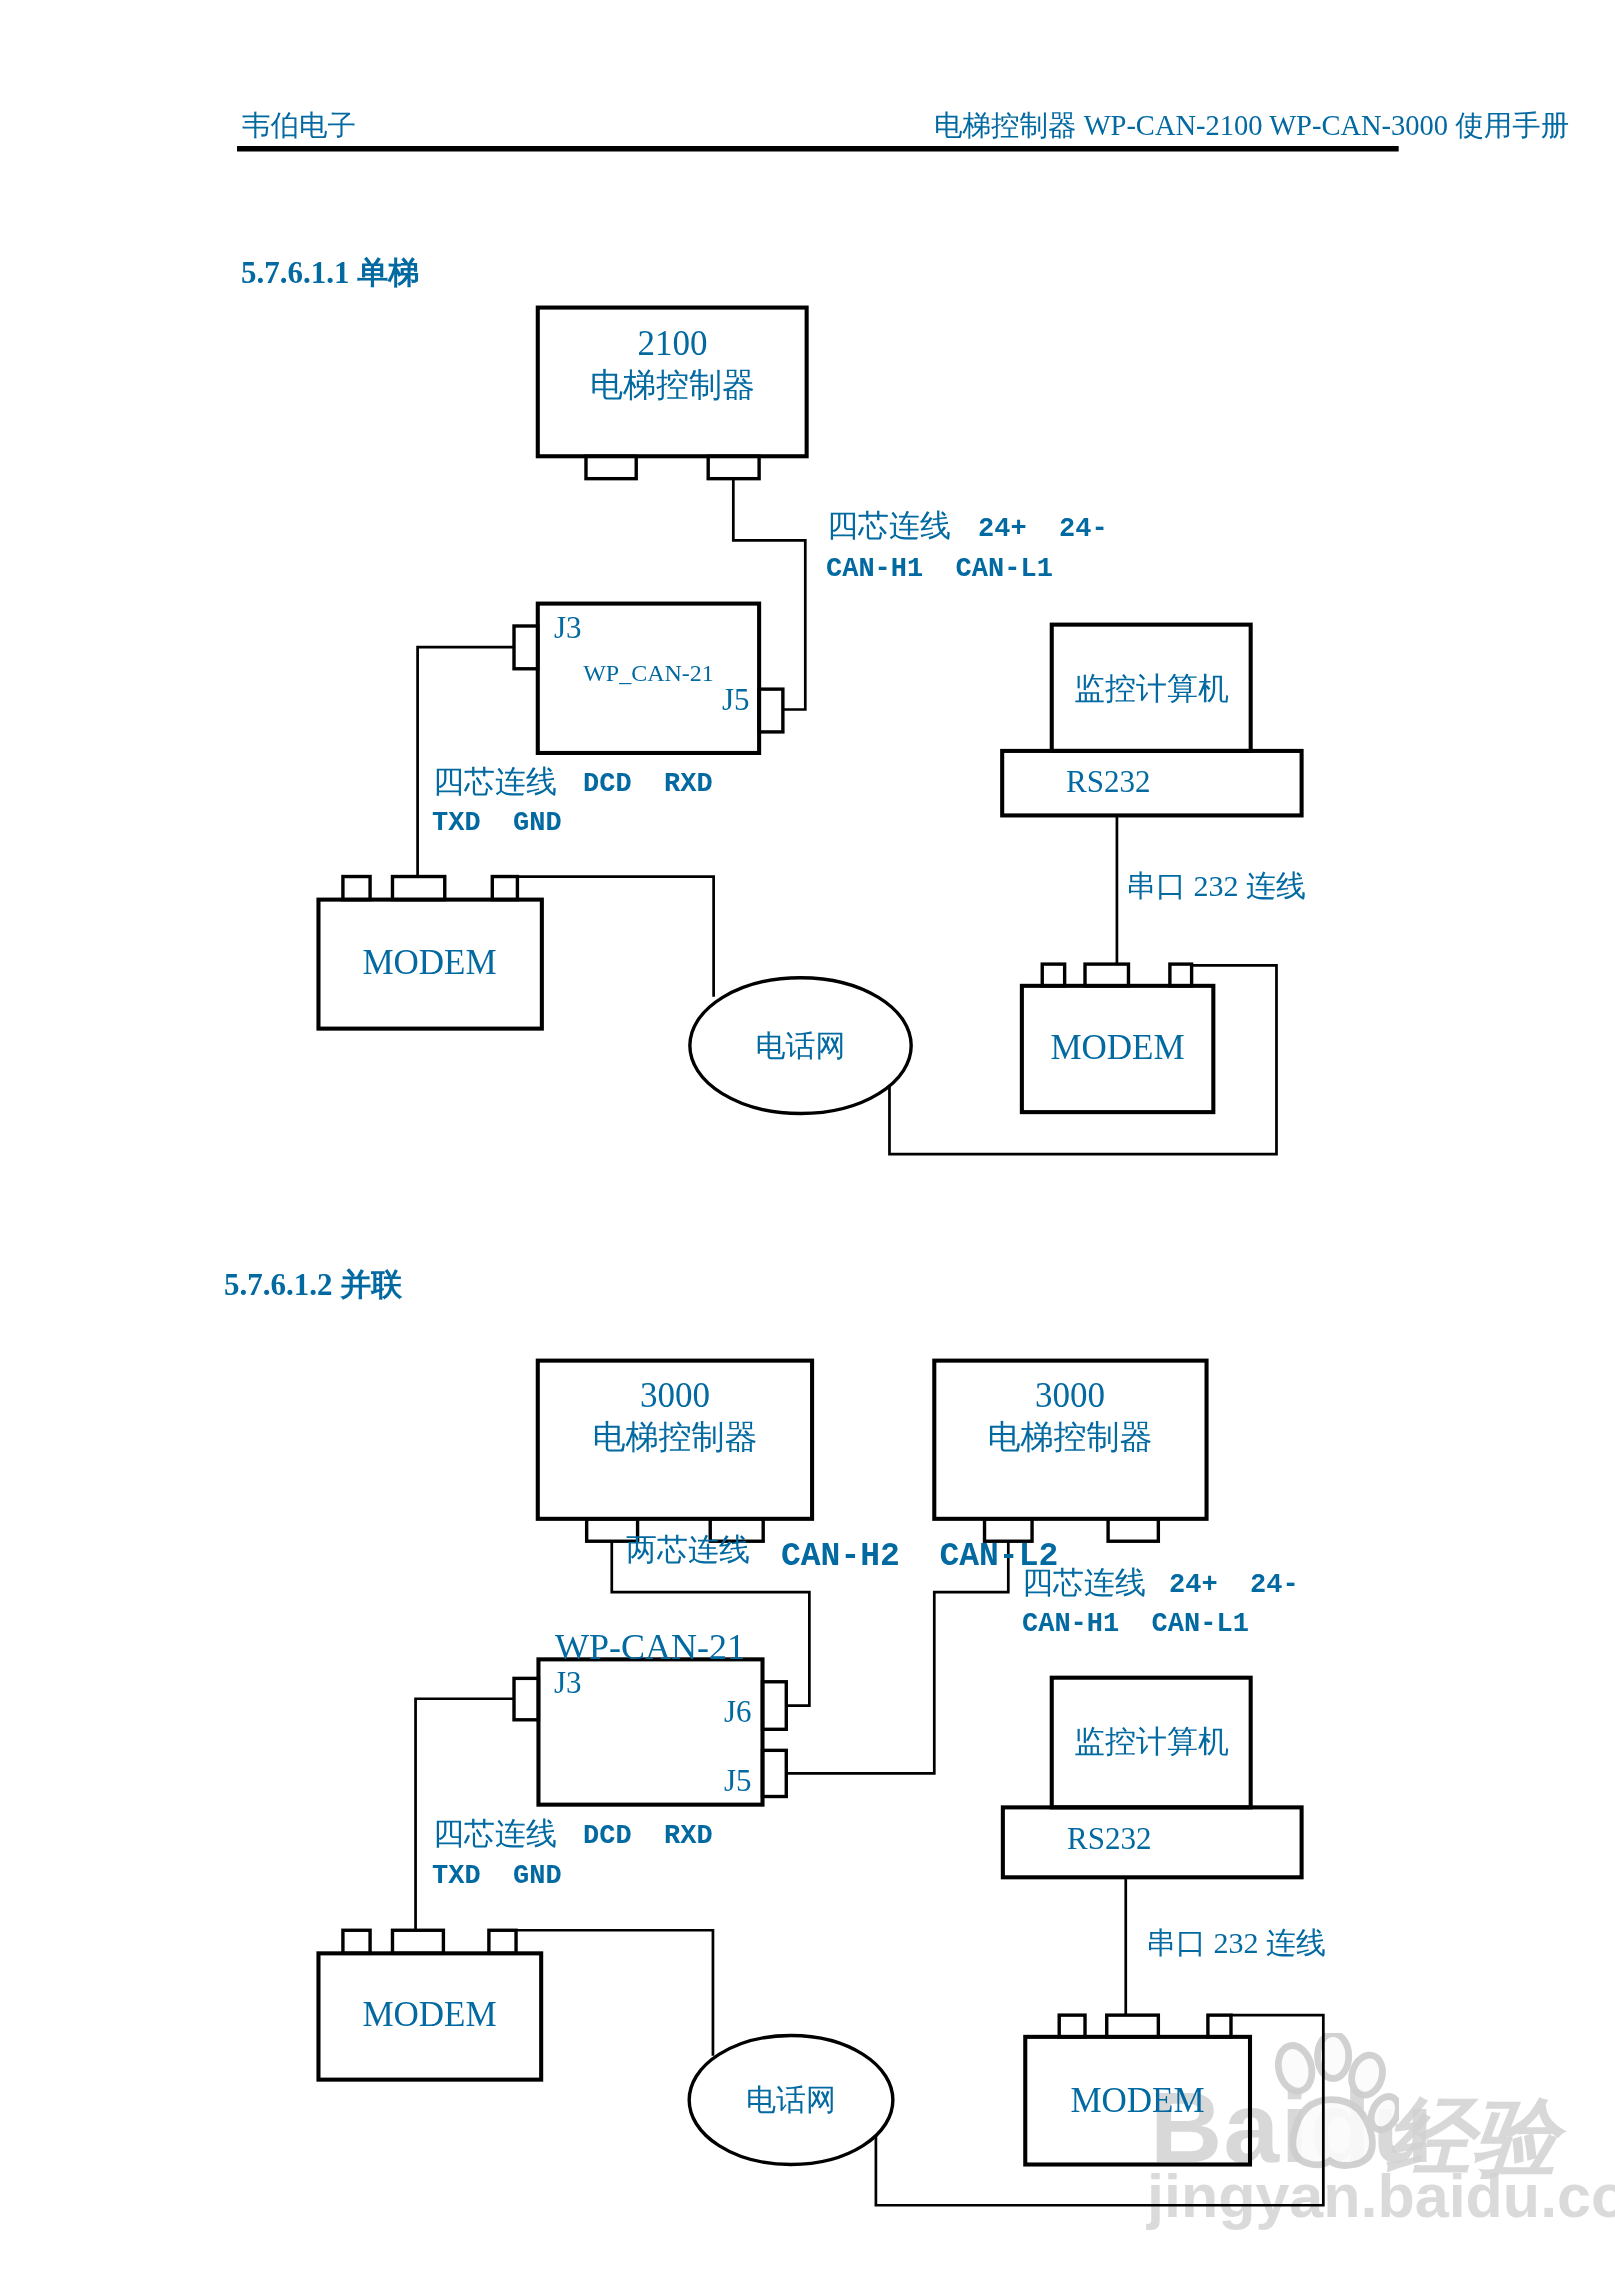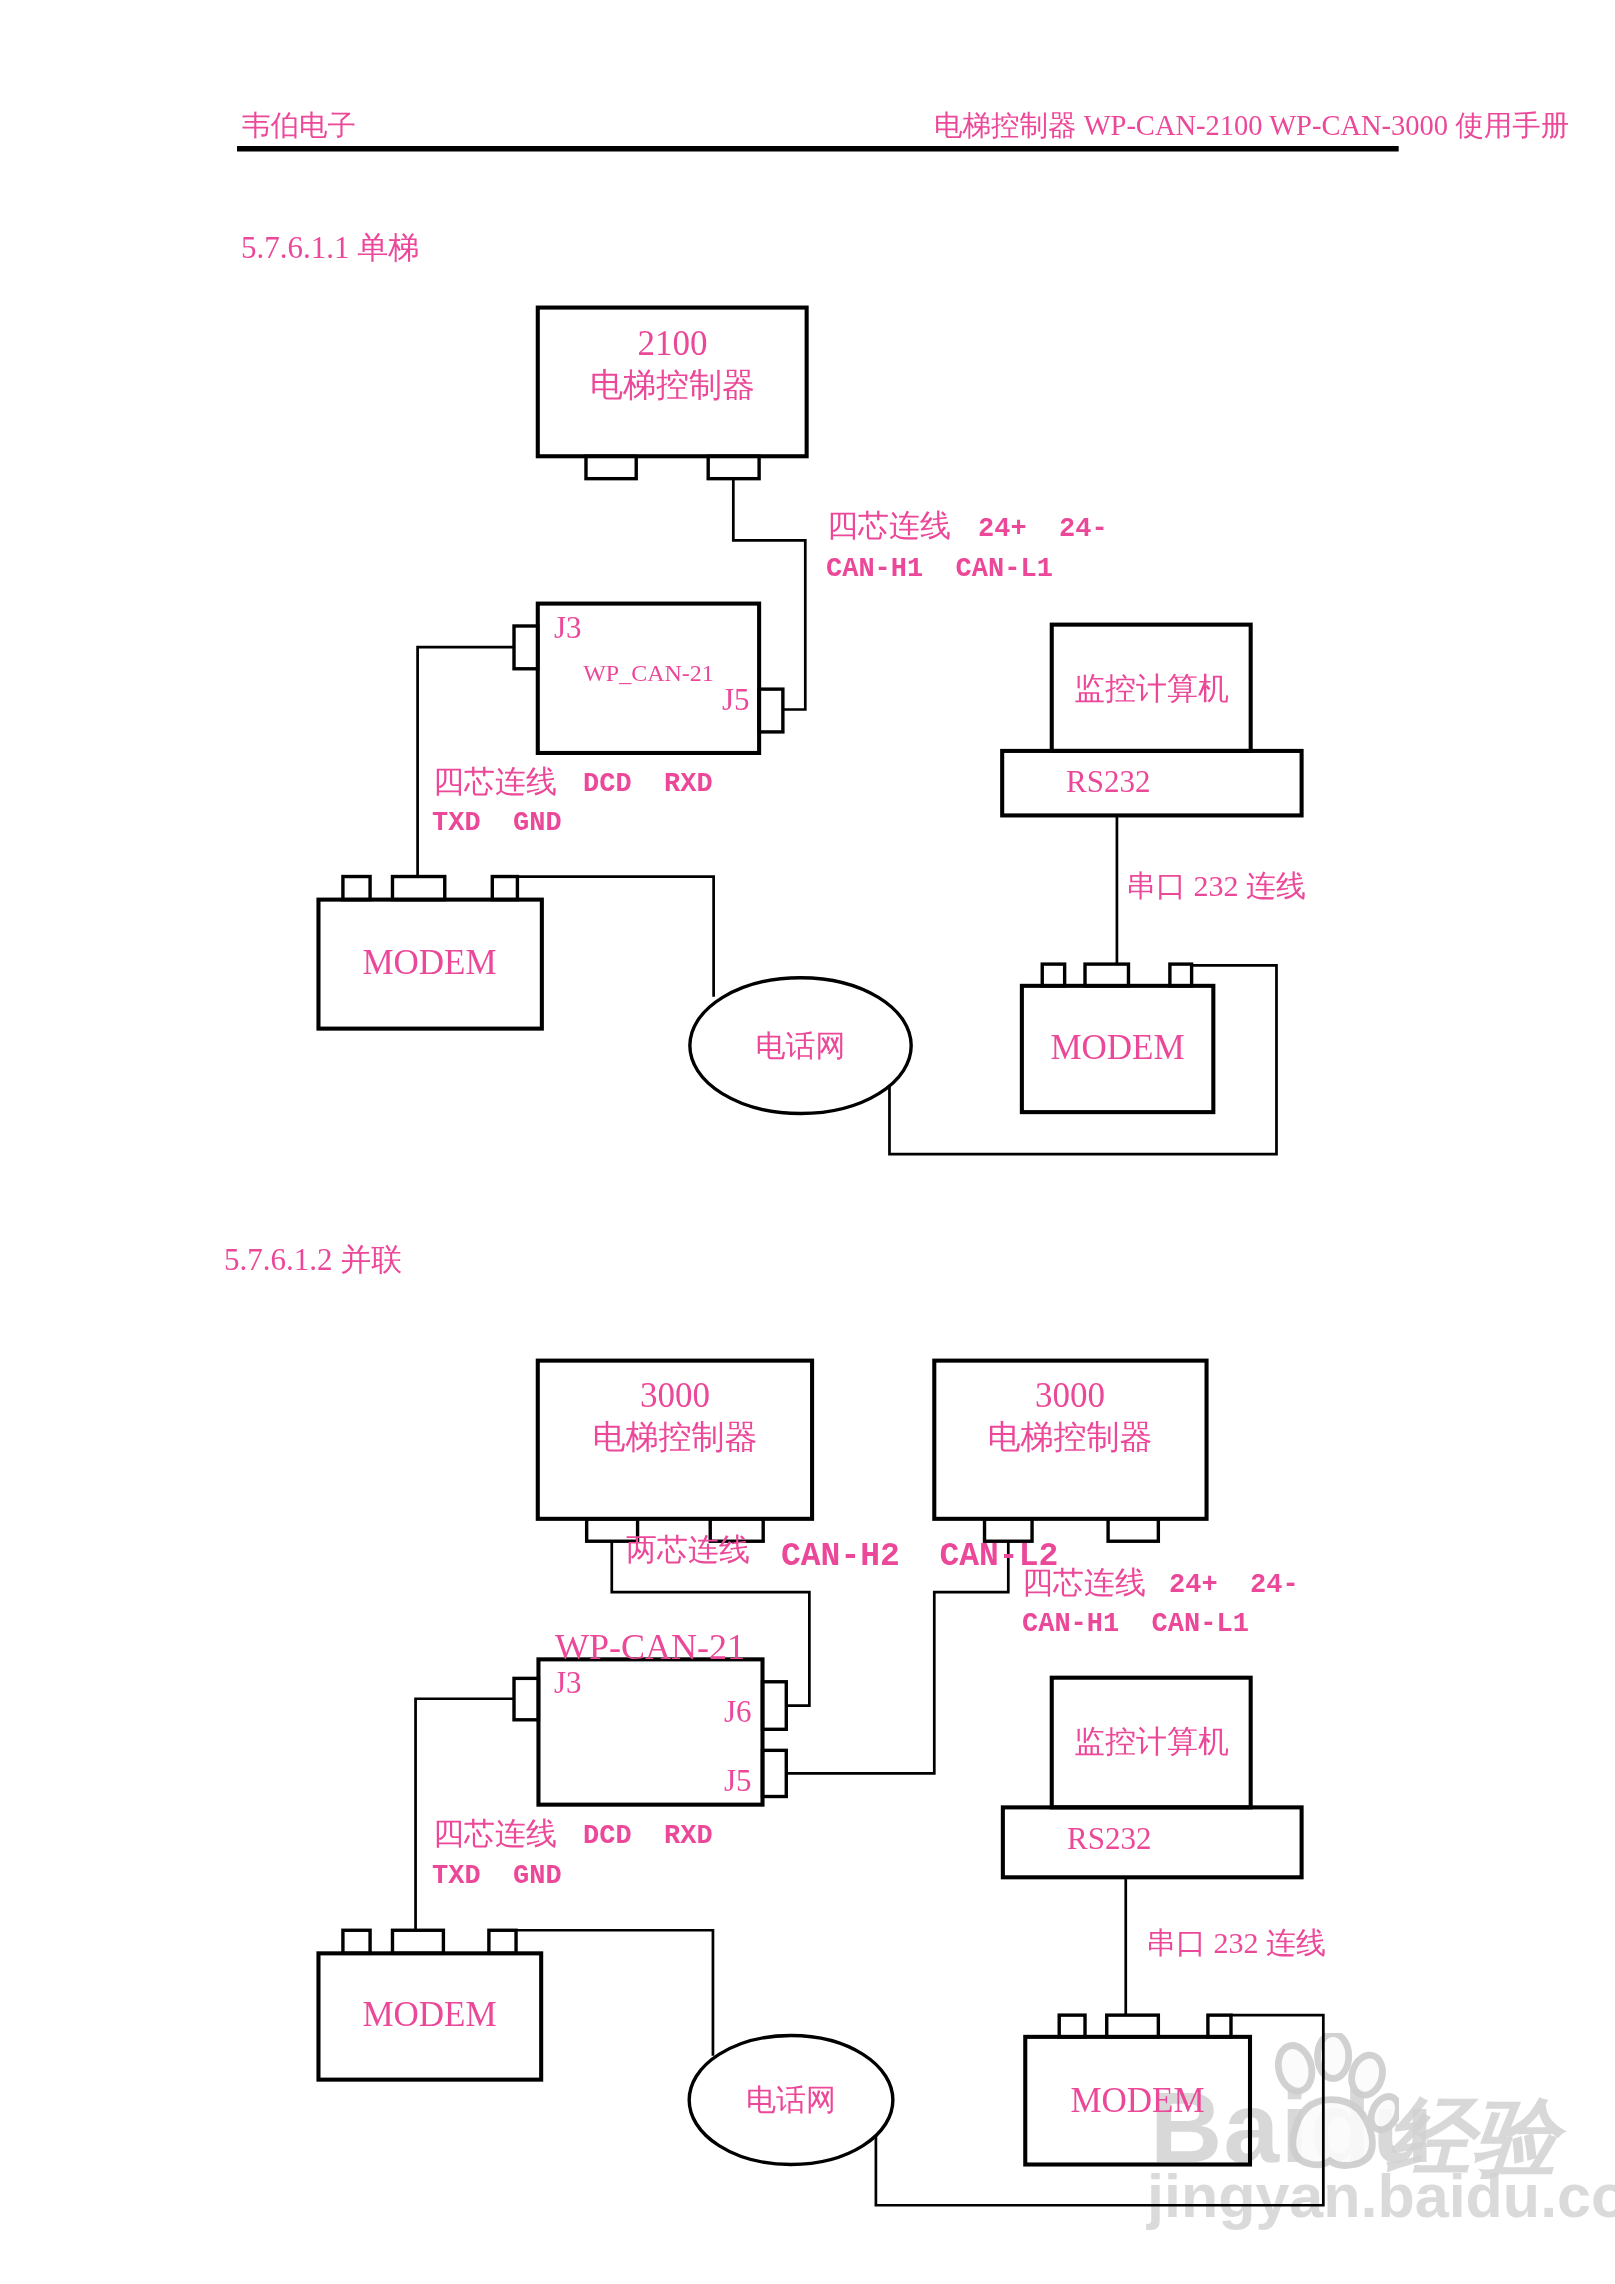--- a/index.html
+++ b/index.html
@@ -1,23 +1,23 @@
 <!DOCTYPE html>
 <html style="font-size:11px"><head>
 <meta charset="utf-8">
 <style>
   html,body{margin:0;padding:0;background:#ffffff;}
   body{width:1616px;height:2284px;position:relative;font-family:"Liberation Serif", serif;color:#000;}
   .page{position:absolute;inset:0;width:1616px;height:2284px;background:#fff;overflow:hidden;}
-  .t{position:absolute;white-space:pre;color:#ec4899;line-height:1.1;}
+  .t{position:absolute;white-space:pre;color:#0369a1;line-height:1.1;}
   .mono{font-family:"Liberation Mono", monospace;font-weight:bold;}
   .center{text-align:center;}
   .hdr-left{left:242px;top:110px;font-size:28.5px;}
   .hdr-right{left:903px;top:110px;width:567px;text-align:right;font-size:28.5px;margin-left:31px;}
-  .sec-heading{font-size:31px;font-weight:normal;}
+  .sec-heading{font-size:31px;font-weight:bold;margin-top:25px;}
   svg.diagram{position:absolute;left:0;top:0;z-index:2;}
   .t{z-index:3;}
   
   .wm{position:absolute;z-index:1;color:#d2d2d2;opacity:0.85;font-family:"Liberation Sans", sans-serif;font-weight:bold;}
   .wm-brand{left:1150px;top:2072px;font-size:100px;letter-spacing:1.4px;}
   .wm-cn{left:1386px;top:2090px;font-size:86px;font-style:italic;}
   .wm-url{left:1147px;top:2163px;font-size:61px;font-weight:bold;opacity:0.8;}
   .wm-paw{position:absolute;left:1253px;top:2033px;z-index:1;opacity:0.9;}
 </style>
 </head>

